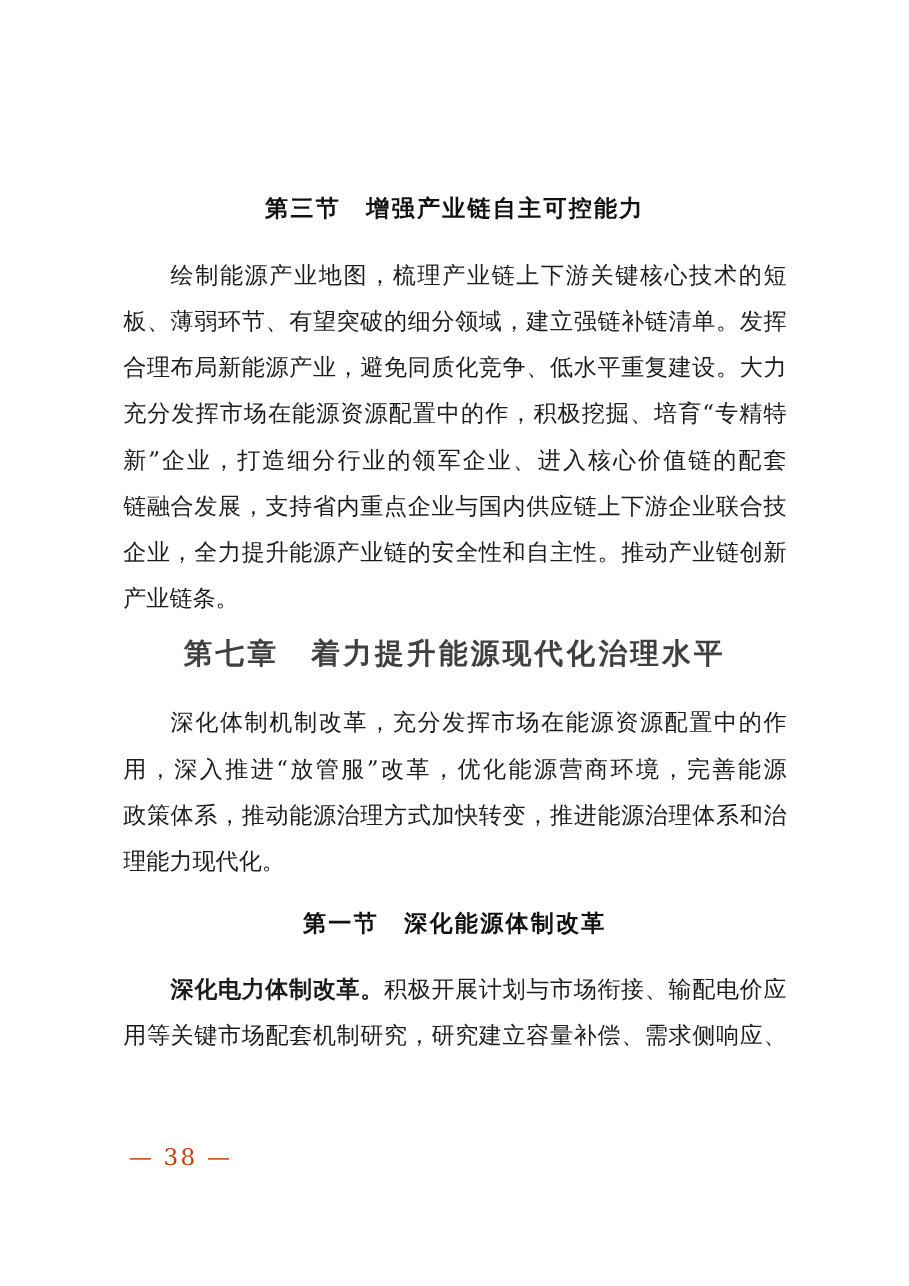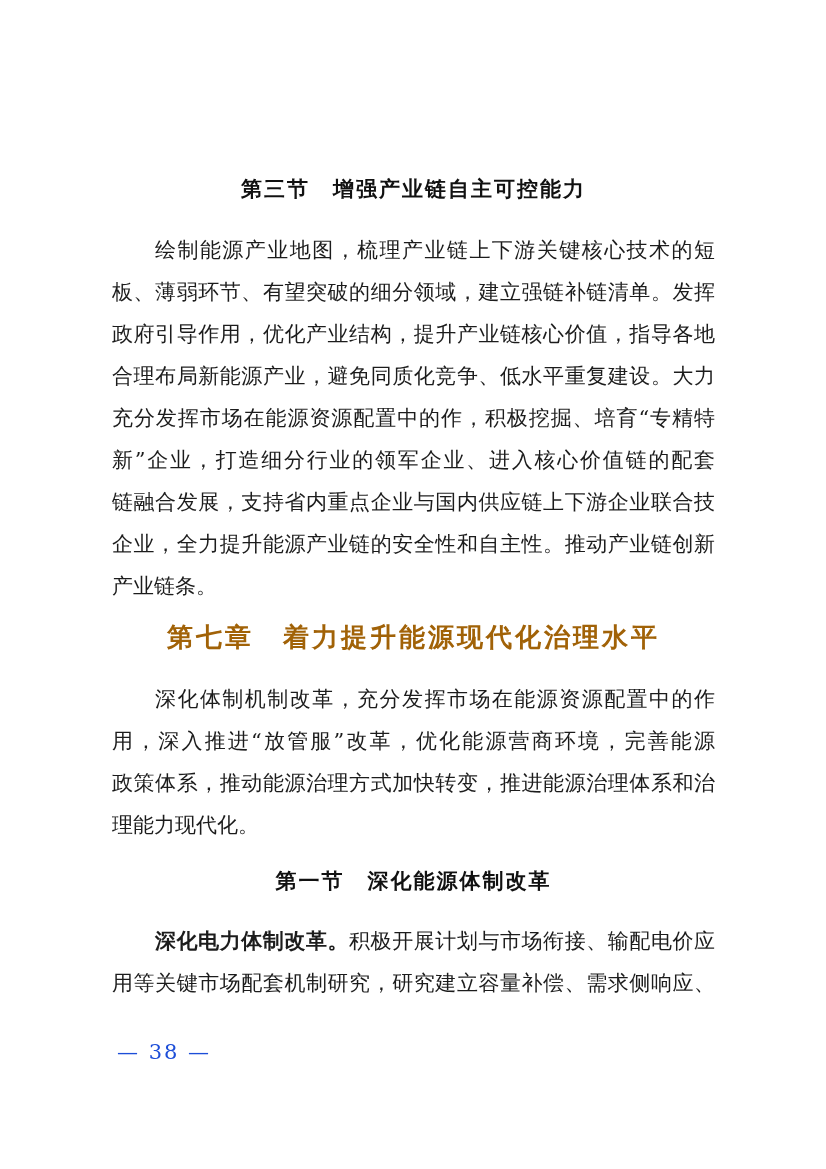--- a/index.html
+++ b/index.html
@@ -43,21 +43,21 @@
     font-size: 21px;
     line-height: 42px;
     letter-spacing: 2px;
     color: #111111;
   }
   h1.chap {
     font-family: "DejaVu Serif", serif;
     font-size: 26px;
     line-height: 46px;
     letter-spacing: 3px;
-    color: #a16207;
+    color: #404040;
   }
   .para {
     margin: 0;
     font-size: 21px;
     line-height: 42px;
   }
   .line {
     text-align: justify;
     text-align-last: justify;
     height: 42px;
@@ -70,33 +70,32 @@
     font-family: "DejaVu Sans", "DejaVu Serif", sans-serif;
   }
   .footer {
     position: absolute;
     left: 117px;
     top: 1039px;
     font-size: 21px;
     line-height: 26px;
     letter-spacing: 2px;
     font-family: "DejaVu Serif", serif;
-    color: #1d4ed8;
+    color: #c2410c;
   }
 </style>
 </head>
 <body>
 
 <div class="page">
   <div class="content" id="content">
       <h2 class="sec">第三节　增强产业链自主可控能力</h2>
       <div class="para">
         <div class="line first"><span>绘制能源产业地图，梳理产业链上下游关键核心技术的短</span></div>
         <div class="line"><span>板、薄弱环节、有望突破的细分领域，建立强链补链清单。发挥</span></div>
-        <div class="line"><span>政府引导作用，优化产业结构，提升产业链核心价值，指导各地</span></div>
         <div class="line"><span>合理布局新能源产业，避免同质化竞争、低水平重复建设。大力</span></div>
         <div class="line"><span>充分发挥市场在能源资源配置中的作，积极挖掘、培育“专精特</span></div>
         <div class="line"><span>新”企业，打造细分行业的领军企业、进入核心价值链的配套</span></div>
         <div class="line"><span>链融合发展，支持省内重点企业与国内供应链上下游企业联合技</span></div>
         <div class="line"><span>企业，全力提升能源产业链的安全性和自主性。推动产业链创新</span></div>
         <div class="line last"><span>产业链条。</span></div>
       </div>
       <h1 class="chap">第七章　着力提升能源现代化治理水平</h1>
       <div class="para">
         <div class="line first"><span>深化体制机制改革，充分发挥市场在能源资源配置中的作</span></div>

